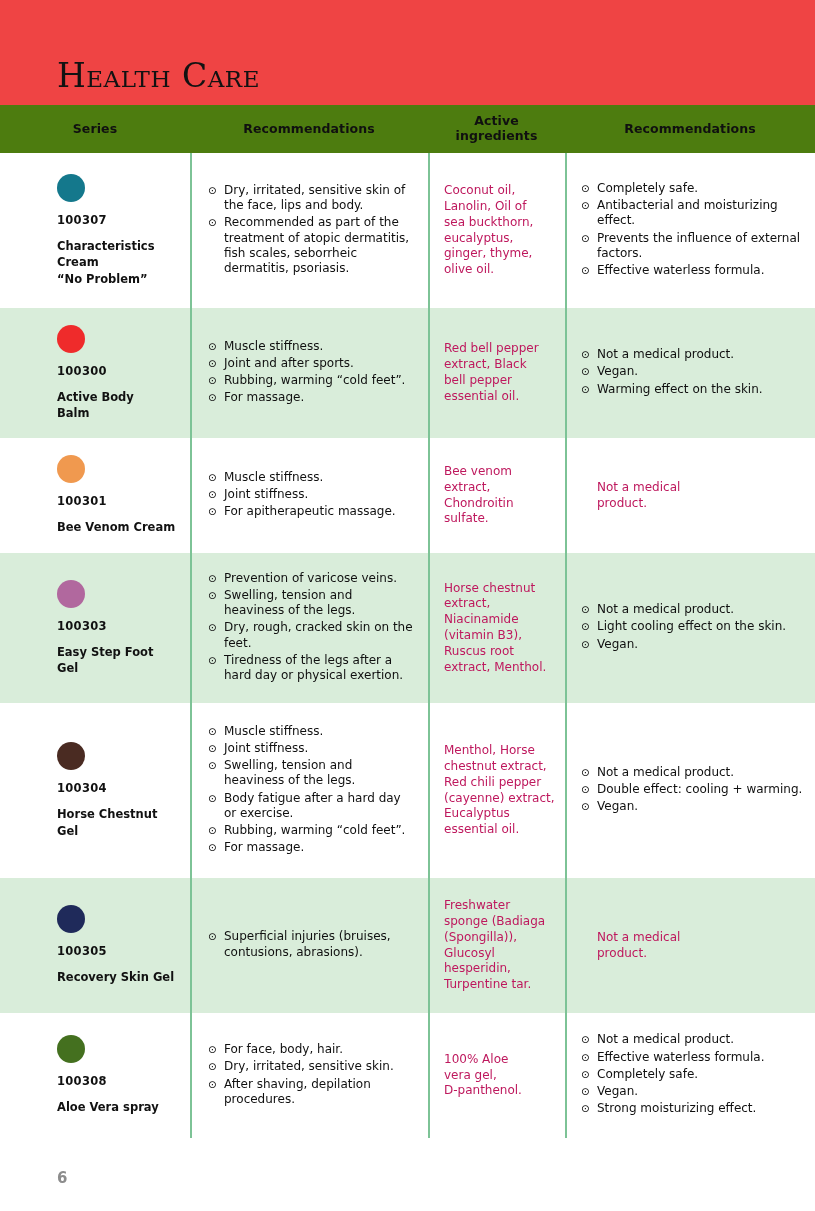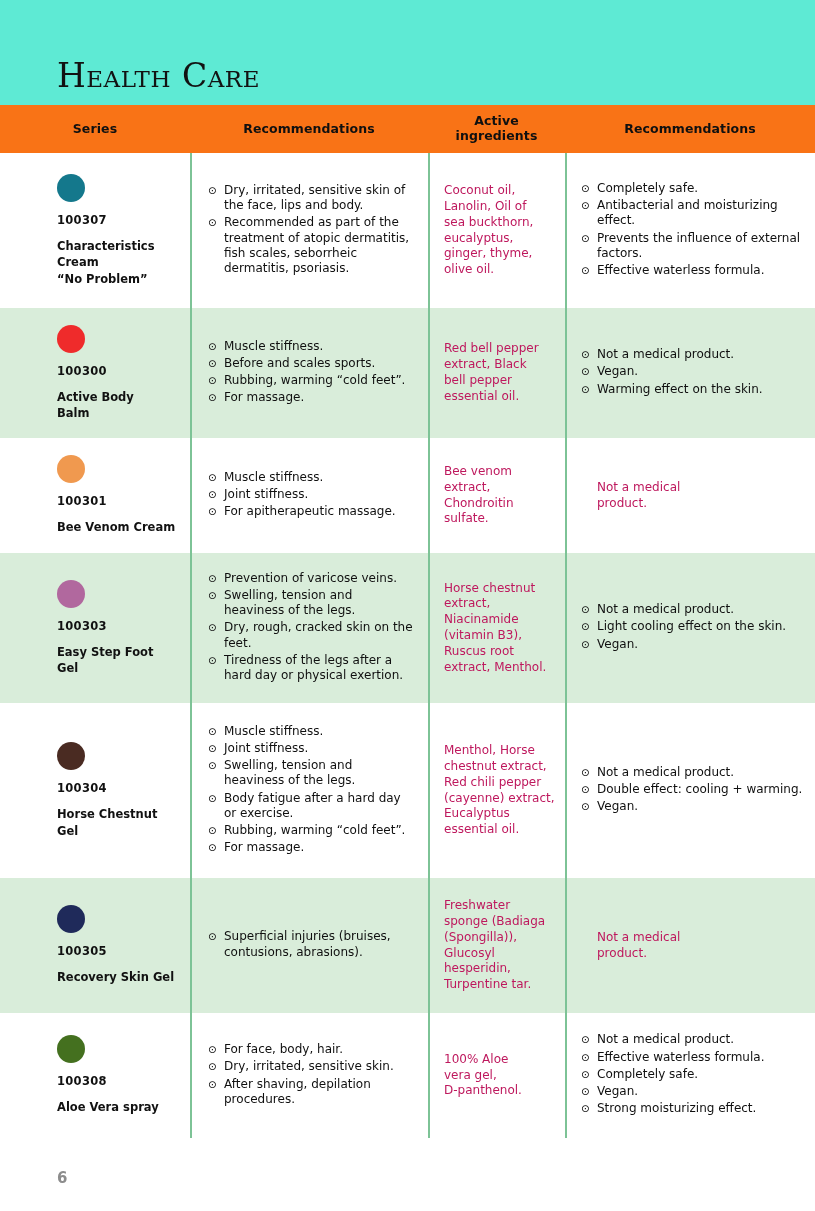--- a/index.html
+++ b/index.html
@@ -15,39 +15,39 @@
   }
   .page {
     position: relative;
     width: 815px;
     height: 1211px;
     background: #ffffff;
     box-sizing: border-box;
   }
   
   .title-band {
-    background: #5eead4;
+    background: #ef4444;
     height: 105px;
     padding: 0;
     position: relative;
   }
   .page-title {
     position: absolute;
     left: 57px;
     top: 56px;
     font-family: "DejaVu Serif", serif;
     font-size: 33px;
     font-variant: small-caps;
     letter-spacing: 0.5px;
     color: #121212;
     white-space: nowrap;
   }
   
   .head-row {
-    background: #f97316;
+    background: #4d7c0f;
     display: flex;
     height: 48px;
     align-items: center;
   }
   .head-cell {
     font-size: 12.5px;
     font-weight: bold;
     color: #101010;
     text-align: center;
     line-height: 1.18;
@@ -241,21 +241,21 @@
           </div>
         </div>
         <div class="cell c2 sep">
           <div class="bullets">
             <div class="bullet">
               <span class="mark">⊙</span>
               <span class="btext">Muscle stiffness.</span>
             </div>
             <div class="bullet">
               <span class="mark">⊙</span>
-              <span class="btext">Before and scales sports.</span>
+              <span class="btext">Joint and after sports.</span>
             </div>
             <div class="bullet">
               <span class="mark">⊙</span>
               <span class="btext">Rubbing, warming “cold feet”.</span>
             </div>
             <div class="bullet">
               <span class="mark">⊙</span>
               <span class="btext">For massage.</span>
             </div>
           </div>

